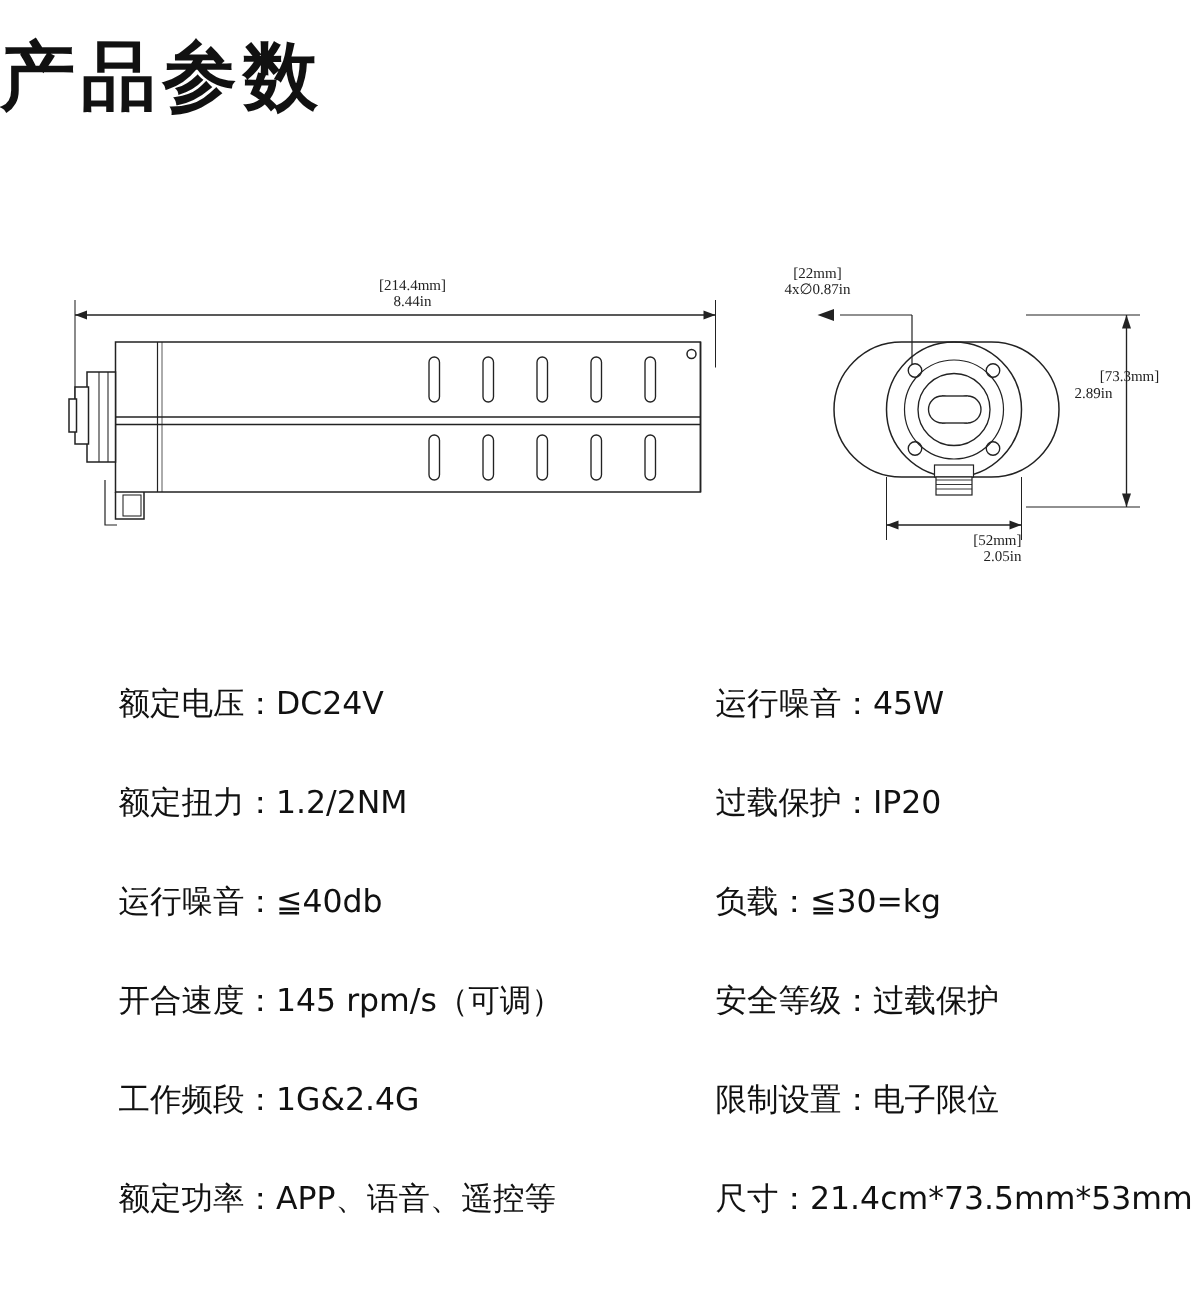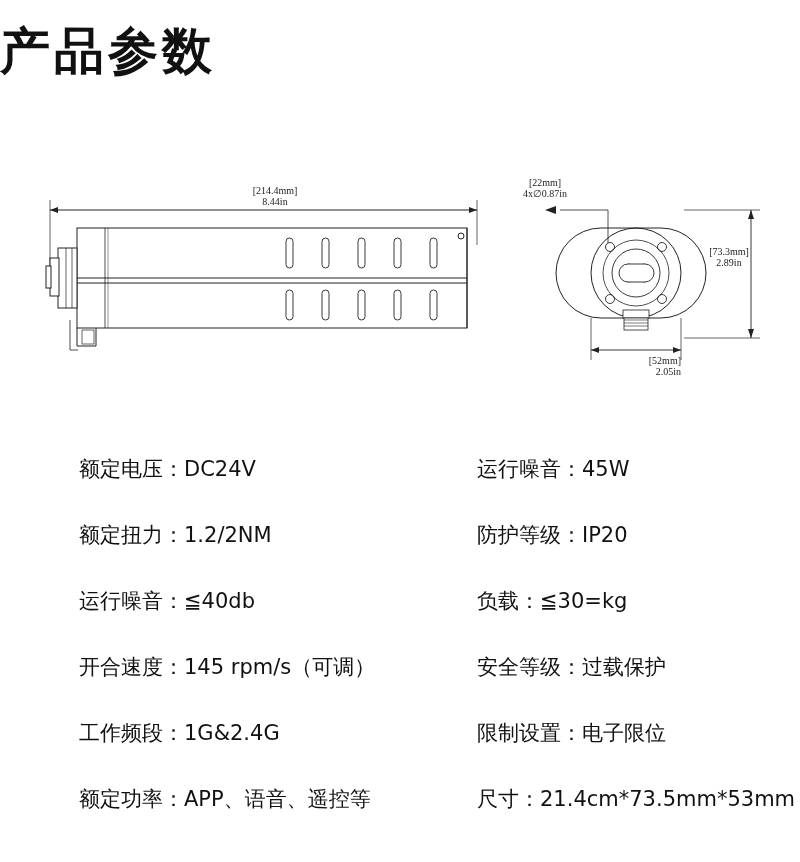--- a/index.html
+++ b/index.html
@@ -177,37 +177,37 @@
         <line x1="681" y1="168" x2="681" y2="210" stroke-width="0.7"></line>
       </g>
     </svg>
 
     <div class="dim-text" style="left:215px; top:35px; width:120px;">[214.4mm]</div>
     <div class="dim-text" style="left:215px; top:46px; width:120px;">8.44in</div>
 
     <div class="dim-text" style="left:500px; top:27px; width:90px;">[22mm]</div>
     <div class="dim-text" style="left:500px; top:38px; width:90px;">4x∅0.87in</div>
 
-    <div class="dim-text vert" style="left:706px; top:96px; width:46px;">[73.3mm]</div>
+    <div class="dim-text vert" style="left:730px; top:96px; width:46px;">[73.3mm]</div>
     <div class="dim-text vert" style="left:706px; top:107px; width:46px;">2.89in</div>
 
     <div class="dim-text" style="left:591px; top:205px; width:90px;text-align:right;">[52mm]</div>
     <div class="dim-text" style="left:591px; top:216px; width:90px;text-align:right;">2.05in</div>
   </div>
 
   <div class="specs">
 
     <div class="spec-row">
       <div class="spec-cell left">额定电压：DC24V</div>
       <div class="spec-cell right">运行噪音：45W</div>
     </div>
 
     <div class="spec-row">
       <div class="spec-cell left">额定扭力：1.2/2NM</div>
-      <div class="spec-cell right">防护等级：IP20</div>
+      <div class="spec-cell right">过载保护：IP20</div>
     </div>
 
     <div class="spec-row">
       <div class="spec-cell left">运行噪音：≦40db</div>
       <div class="spec-cell right">负载：≦30=kg</div>
     </div>
 
     <div class="spec-row">
       <div class="spec-cell left">开合速度：145 rpm/s（可调）</div>
       <div class="spec-cell right">安全等级：过载保护</div>

